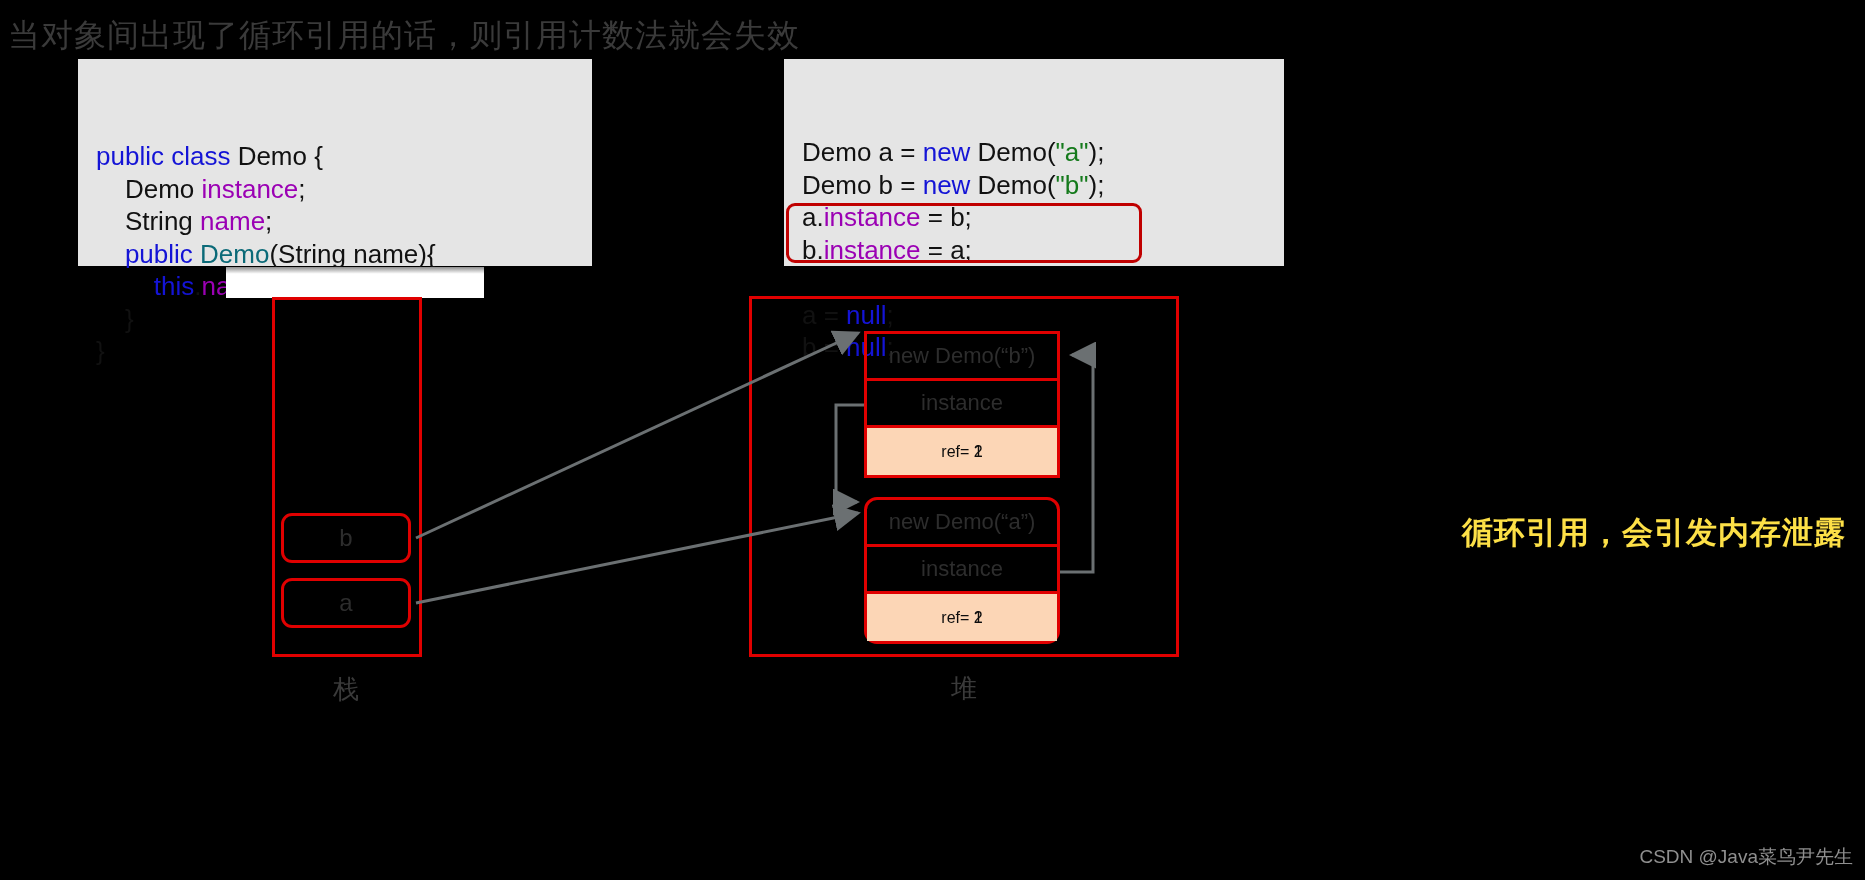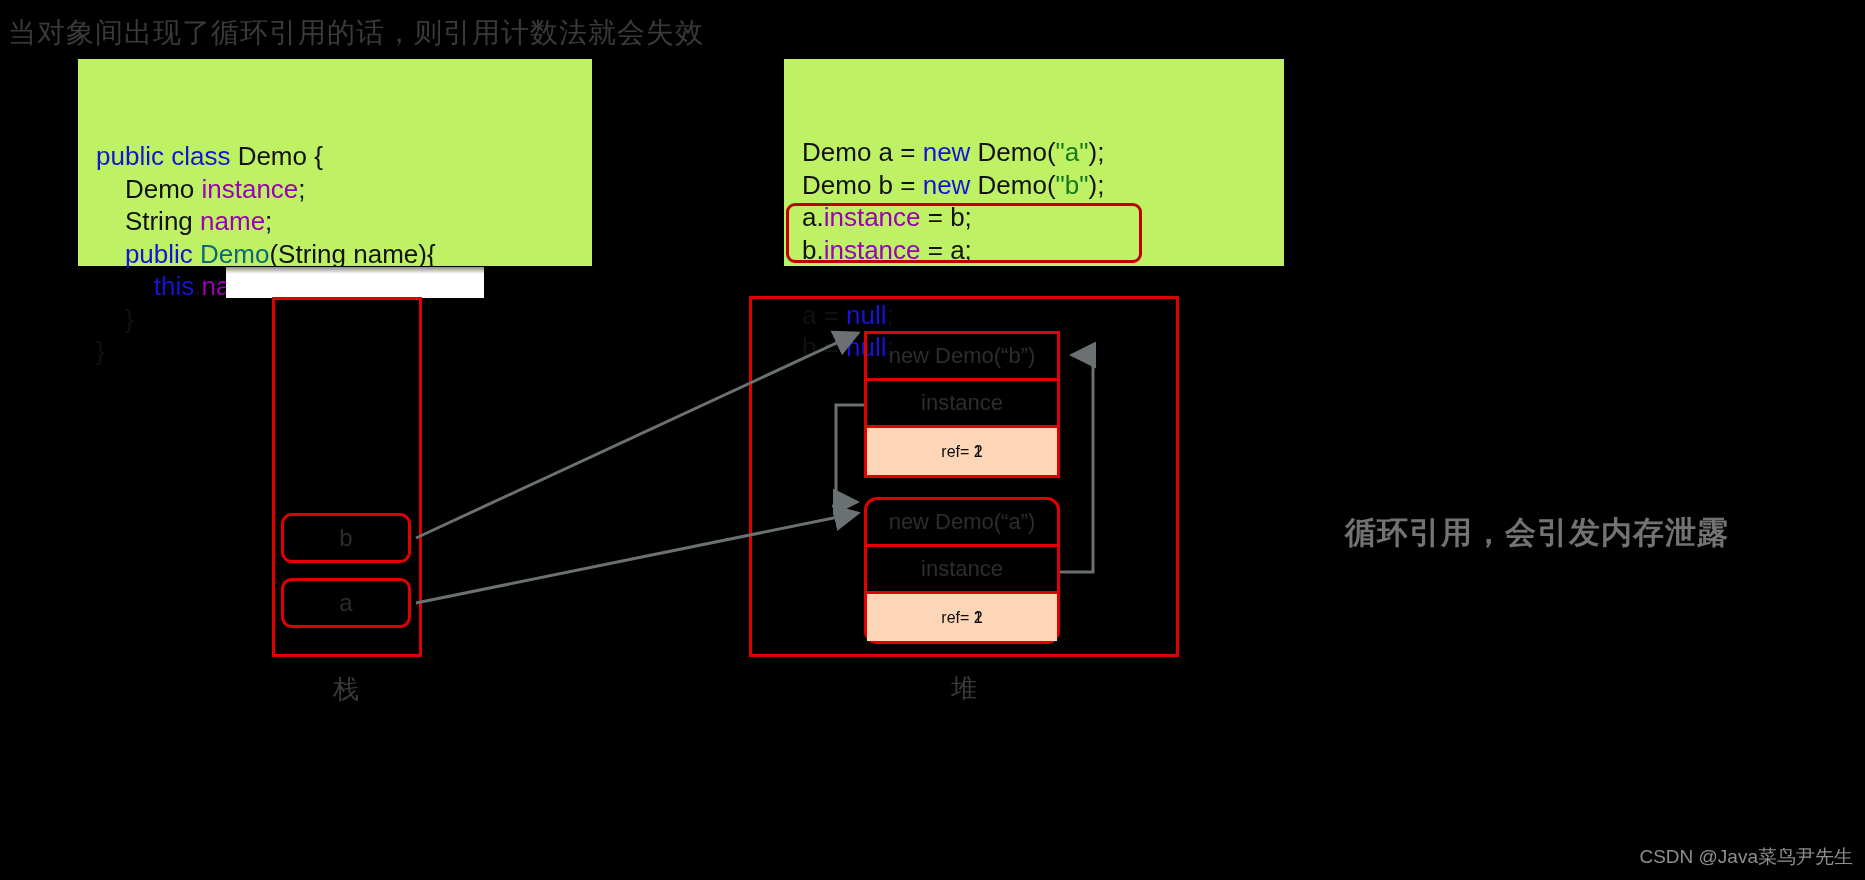--- a/index.html
+++ b/index.html
@@ -16,31 +16,31 @@
     width: 1865px;
     height: 880px;
     background: #000000;
   }
 
   
   .slide-title {
     position: absolute;
     left: 8px;
     top: 14px;
-    font-size: 28px;
+    font-size: 32px;
     color: #3a3a3a;
     letter-spacing: 1px;
     white-space: nowrap;
     font-weight: normal;
   }
 
   
   .code-panel {
     position: absolute;
-    background: #bef264;
+    background: #e5e5e5;
     font-size: 26px;
     line-height: 32.5px;
     color: #111111;
     padding: 16px 18px 14px 18px;
     white-space: pre;
   }
   #code-left  { left: 78px;  top: 59px;  width: 514px; height: 207px; }
   #code-right { left: 784px; top: 59px;  width: 500px; height: 207px; padding-top: 12px;}
 
   .kw    { color: #1414d6; }        
@@ -130,25 +130,25 @@
     background: #fcd6b6;
     color: #0d0d0d;
     font-size: 16px;
   }
   .ref-wrap { position: relative; display: inline-block; }
   .ref-old  { position: absolute; left: 0; top: 0; }
 
   
   .warning-text {
     position: absolute;
-    left: 1345px;
+    left: 1462px;
     top: 512px;
     font-size: 31px;
     font-weight: bold;
-    color: #737373;
+    color: #fde047;
     letter-spacing: 1px;
     white-space: nowrap;
   }
 
   
   .watermark {
     position: absolute;
     right: 12px;
     bottom: 10px;
     font-size: 19px;

